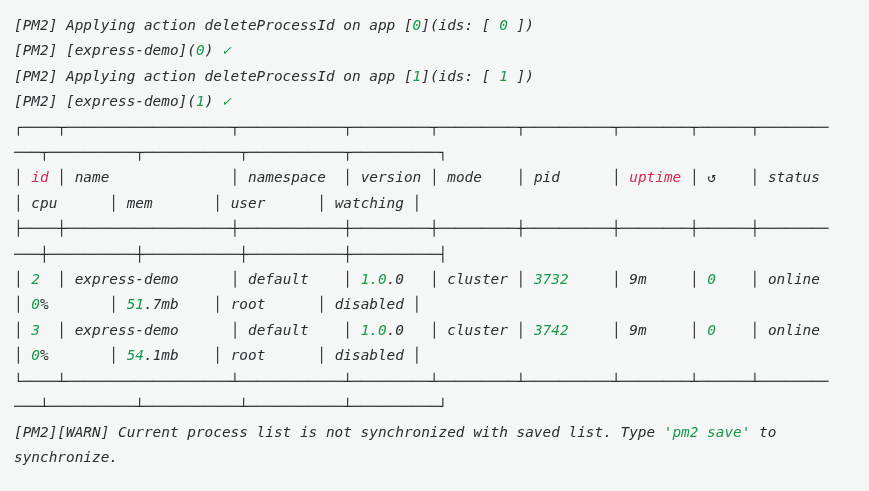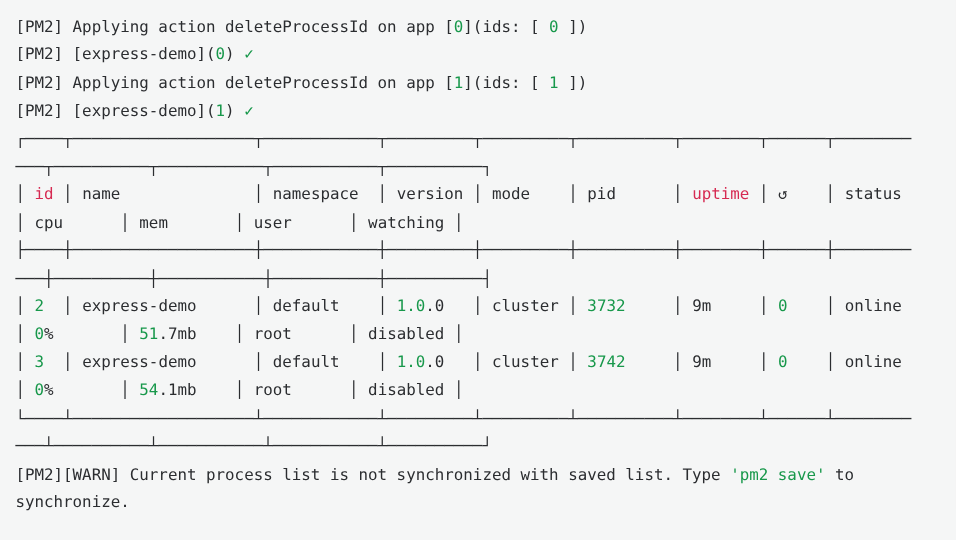--- a/index.html
+++ b/index.html
@@ -20,21 +20,21 @@
     font-family:"DejaVu Sans Mono","Liberation Mono",monospace;
     font-size:14.4px;
     line-height:25.4px;
     color:var(--text);
     white-space:pre-wrap;
     overflow-wrap:break-word;
     word-wrap:break-word;
     font-variant-ligatures:none;
     letter-spacing:0;
   }
-  .line{white-space:pre-wrap;}
+  .line{white-space:pre-wrap;font-style:italic;}
   .c-green{color:var(--green);}
   .c-red{color:var(--red);}
   .sym{display:inline-block;width:1ch;}
 </style>
 </head>
 <body>
 
 <main class="term" id="terminal"><div class="line"><span>[PM2] Applying action deleteProcessId on app [</span><span class="c-green">0</span><span>](ids: [ </span><span class="c-green">0</span><span> ])</span></div><div class="line"><span>[PM2] [express-demo](</span><span class="c-green">0</span><span>) </span><span class="c-green sym">✓</span></div><div class="line"><span>[PM2] Applying action deleteProcessId on app [</span><span class="c-green">1</span><span>](ids: [ </span><span class="c-green">1</span><span> ])</span></div><div class="line"><span>[PM2] [express-demo](</span><span class="c-green">1</span><span>) </span><span class="c-green sym">✓</span></div><div class="line"><span>┌────┬───────────────────┬────────────┬─────────┬─────────┬──────────┬────────┬──────┬───────────┬──────────┬───────────┬───────────┬──────────┐</span></div><div class="line"><span>│</span><span> </span><span class="c-red">id</span><span> │</span><span> </span><span>name</span><span>              │</span><span> </span><span>namespace</span><span>  │</span><span> </span><span>version</span><span> │</span><span> </span><span>mode</span><span>    │</span><span> </span><span>pid</span><span>      │</span><span> </span><span class="c-red">uptime</span><span> │</span><span> </span><span class="sym">↺</span><span>    │</span><span> </span><span>status</span><span>    │</span><span> </span><span>cpu</span><span>      │</span><span> </span><span>mem</span><span>       │</span><span> </span><span>user</span><span>      │</span><span> </span><span>watching</span><span> │</span></div><div class="line"><span>├────┼───────────────────┼────────────┼─────────┼─────────┼──────────┼────────┼──────┼───────────┼──────────┼───────────┼───────────┼──────────┤</span></div><div class="line"><span>│</span><span> </span><span class="c-green">2</span><span>  │</span><span> </span><span>express-demo</span><span>      │</span><span> </span><span>default</span><span>    │</span><span> </span><span class="c-green">1.0</span><span>.0</span><span>   │</span><span> </span><span>cluster</span><span> │</span><span> </span><span class="c-green">3732</span><span>     │</span><span> </span><span>9m</span><span>     │</span><span> </span><span class="c-green">0</span><span>    │</span><span> </span><span>online</span><span>    │</span><span> </span><span class="c-green">0</span><span>%</span><span>       │</span><span> </span><span class="c-green">51</span><span>.7mb</span><span>    │</span><span> </span><span>root</span><span>      │</span><span> </span><span>disabled</span><span> │</span></div><div class="line"><span>│</span><span> </span><span class="c-green">3</span><span>  │</span><span> </span><span>express-demo</span><span>      │</span><span> </span><span>default</span><span>    │</span><span> </span><span class="c-green">1.0</span><span>.0</span><span>   │</span><span> </span><span>cluster</span><span> │</span><span> </span><span class="c-green">3742</span><span>     │</span><span> </span><span>9m</span><span>     │</span><span> </span><span class="c-green">0</span><span>    │</span><span> </span><span>online</span><span>    │</span><span> </span><span class="c-green">0</span><span>%</span><span>       │</span><span> </span><span class="c-green">54</span><span>.1mb</span><span>    │</span><span> </span><span>root</span><span>      │</span><span> </span><span>disabled</span><span> │</span></div><div class="line"><span>└────┴───────────────────┴────────────┴─────────┴─────────┴──────────┴────────┴──────┴───────────┴──────────┴───────────┴───────────┴──────────┘</span></div><div class="line"><span>[PM2][WARN] Current process list is not synchronized with saved list. Type </span><span class="c-green">'pm2 save'</span><span> to synchronize.</span></div></main>
 
 </body></html>

